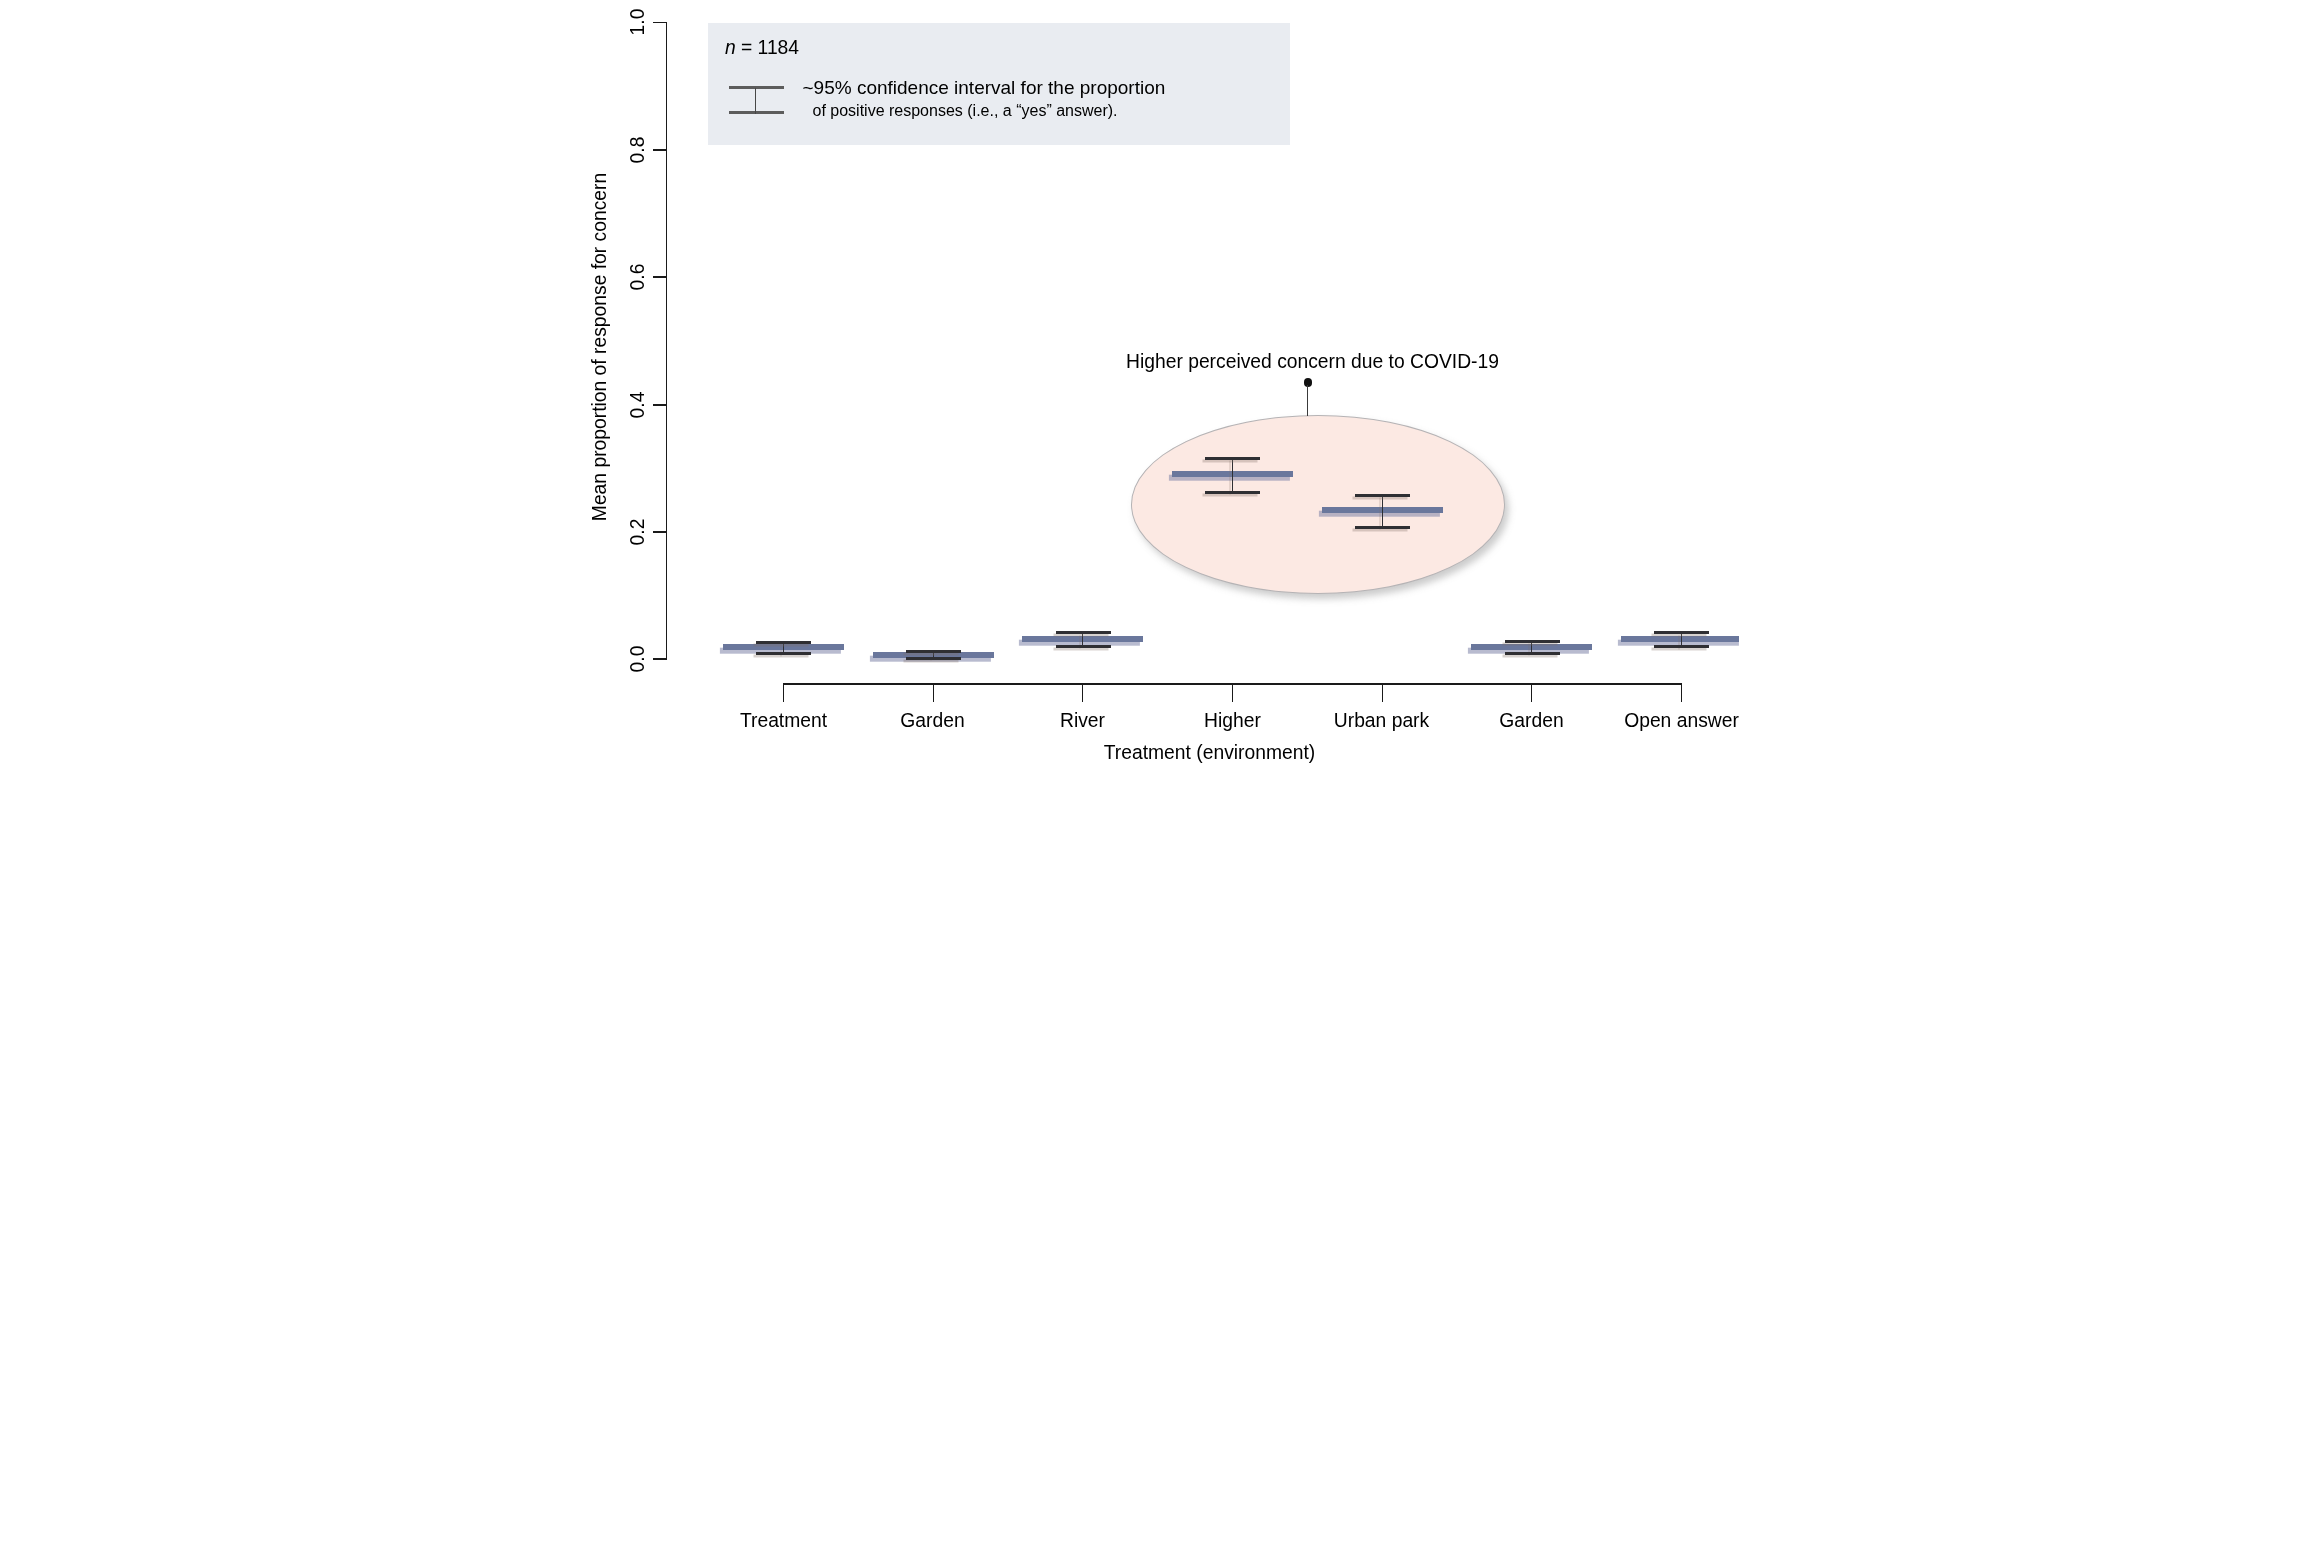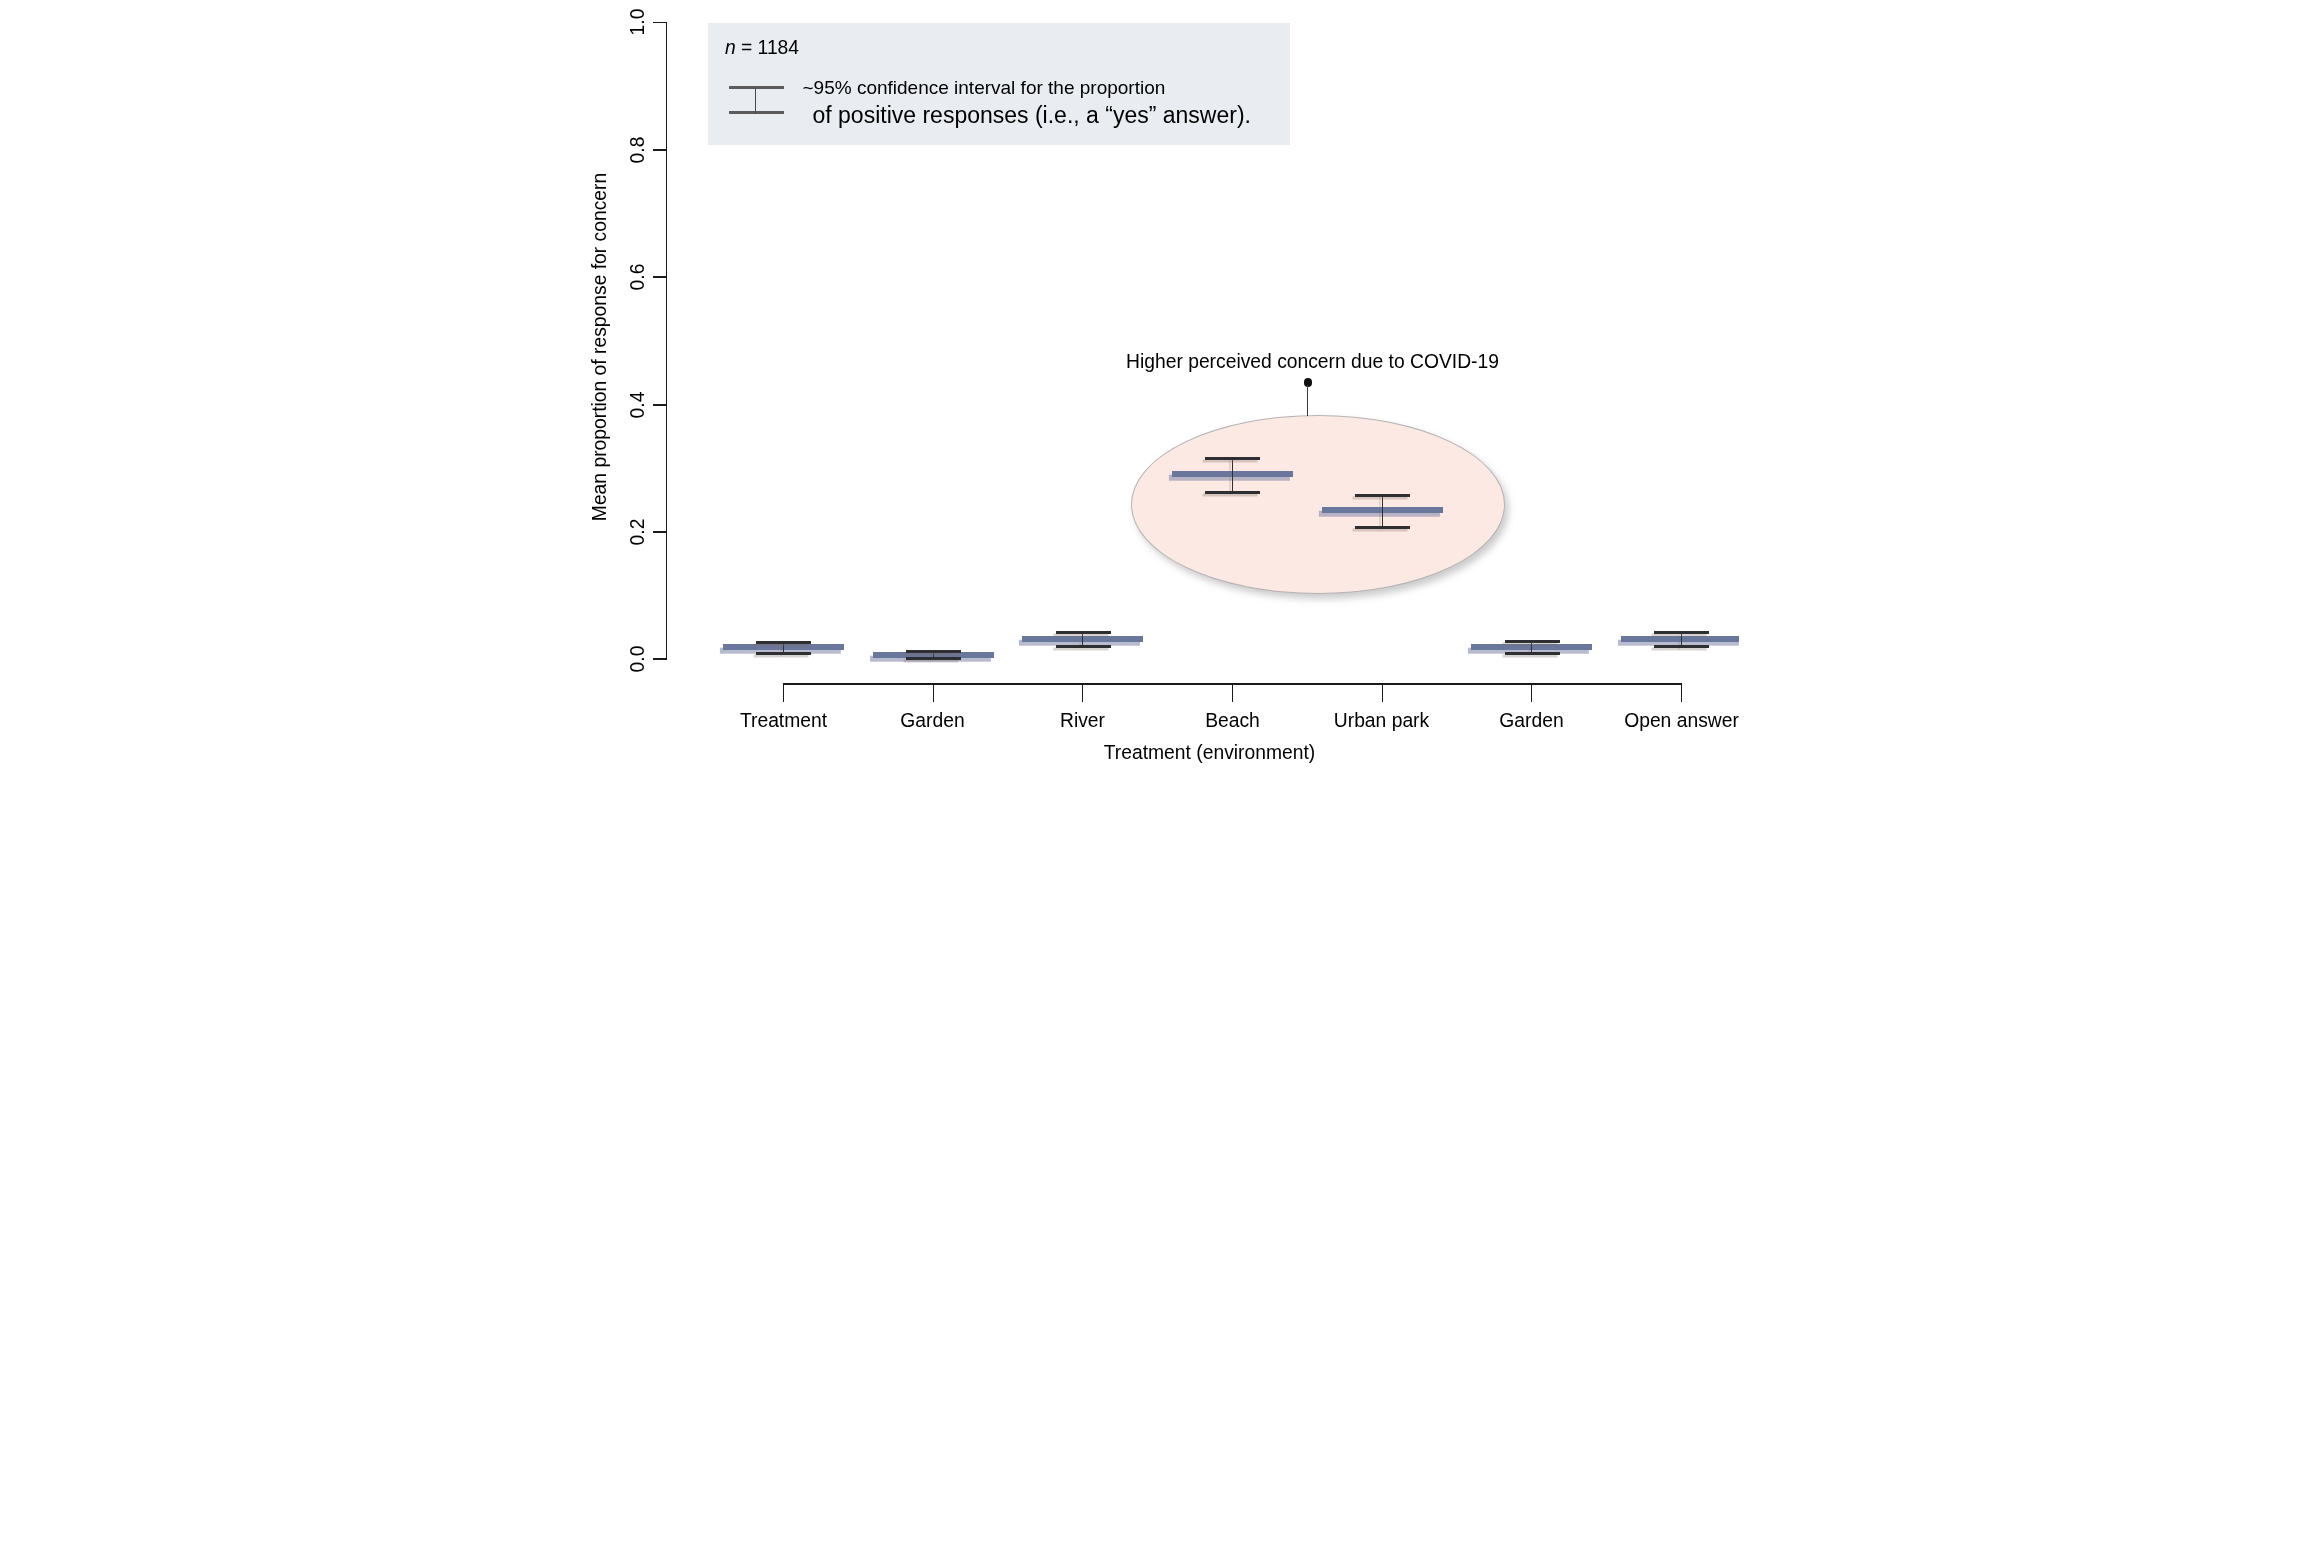--- a/index.html
+++ b/index.html
@@ -24,21 +24,21 @@
   .txt{font-size:19.3px;line-height:1.2;}
   #legend-box{
     position:absolute;left:128px;top:23px;width:582px;height:122px;
     background:#e9ecf1;
   }
   #legend-n{position:absolute;left:17.4px;top:13.7px;font-size:19.3px;}
   #legend-n i{font-style:italic;}
   .legend-cap{position:absolute;left:21px;width:55px;height:2.5px;background:#5c5c5c;}
   #legend-vline{position:absolute;left:47px;top:65px;width:1.9px;height:26px;background:#474747;}
   #legend-line1{position:absolute;left:95px;top:54px;font-size:19px;white-space:nowrap;}
-  #legend-line2{position:absolute;left:105px;top:79px;font-size:23px;white-space:nowrap;}
+  #legend-line2{position:absolute;left:105px;top:79px;font-size:16px;white-space:nowrap;}
   #highlight-ellipse{
     position:absolute;left:551px;top:415px;width:372px;height:177px;
     border-radius:50%;
     background:#fce9e3;
     border:1.2px solid #b5b3b5;
     box-shadow:3.7px 5px 7.5px rgba(110,110,110,0.35);
   }
   #annotation-dot{
     position:absolute;left:724px;top:378px;width:8.7px;height:8.7px;
     border-radius:50%;background:#111;
@@ -99,21 +99,21 @@
       <div class="abs tick" style="left: 353px; top: 685px; width: 1.9px; height: 17.4px;"></div>
       <div class="ctr" style="left: 353px; top: 721px;">
         <span class="txt">Garden</span>
       </div>
       <div class="abs tick" style="left: 502px; top: 685px; width: 1.9px; height: 17.4px;"></div>
       <div class="ctr" style="left: 503px; top: 721px;">
         <span class="txt">River</span>
       </div>
       <div class="abs tick" style="left: 652px; top: 685px; width: 1.9px; height: 17.4px;"></div>
       <div class="ctr" style="left: 653px; top: 721px;">
-        <span class="txt">Beach</span>
+        <span class="txt">Higher</span>
       </div>
       <div class="abs tick" style="left: 802px; top: 685px; width: 1.9px; height: 17.4px;"></div>
       <div class="ctr" style="left: 802px; top: 721px;">
         <span class="txt">Urban park</span>
       </div>
       <div class="abs tick" style="left: 951px; top: 685px; width: 1.9px; height: 17.4px;"></div>
       <div class="ctr" style="left: 952px; top: 721px;">
         <span class="txt">Garden</span>
       </div>
       <div class="abs tick" style="left: 1101px; top: 685px; width: 1.9px; height: 17.4px;"></div>

